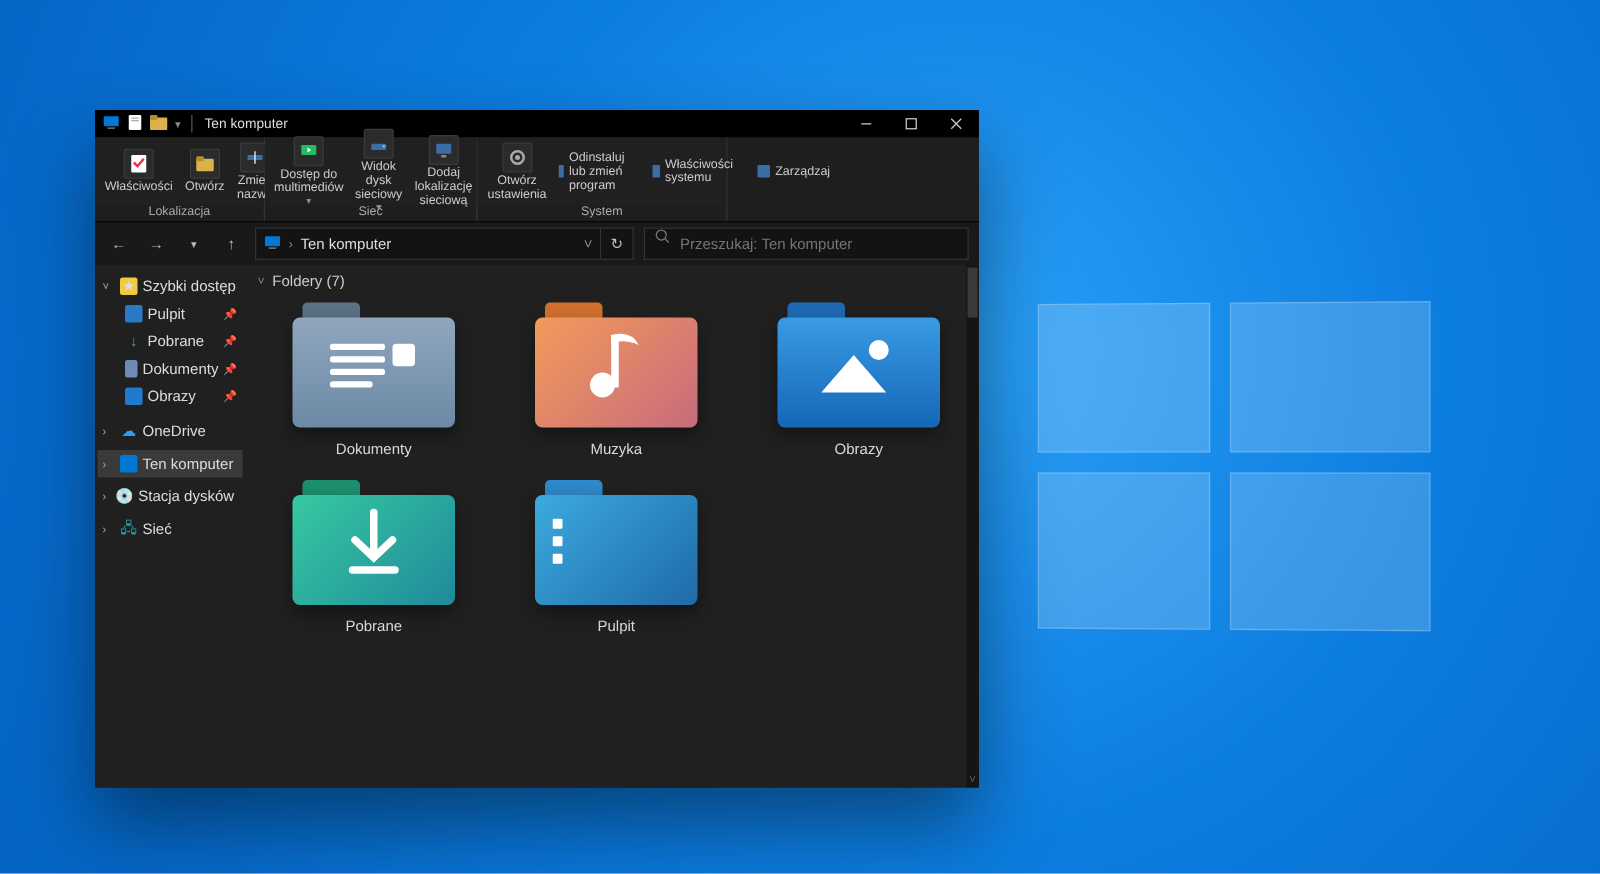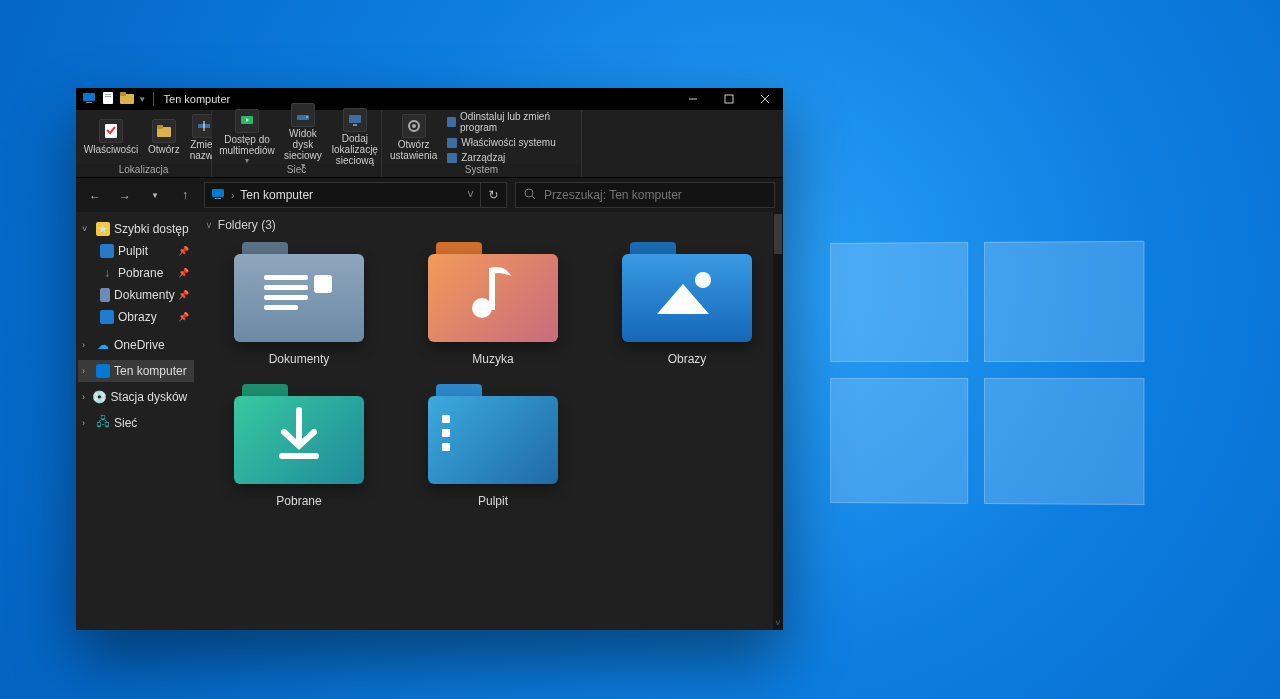--- a/index.html
+++ b/index.html
@@ -75,36 +75,36 @@
     display:flex;
     height: 68px;
     font-size:10px;
     color:#ccc;
   }
   .rgroup { border-right:1px solid #333; display:flex; flex-direction:column; }
   .rgroup .body { flex:1; display:flex; align-items:center; padding:2px 4px; gap:2px;}
   .rgroup .label { text-align:center; font-size:10px; color:#aaa; padding-bottom:2px;}
   .rbtn { display:flex; flex-direction:column; align-items:center; justify-content:center; gap:1px; padding:2px 4px; text-align:center; line-height:1.1; max-width:62px;}
   .rbtn .ricon { width:24px; height:24px; background:#2b2b2b; border:1px solid #3a3a3a; border-radius:2px; display:flex;align-items:center;justify-content:center;}
-  .rsys { display:flex; flex-direction:column; gap:4px; padding:2px 4px;}
+  .rsys { display:flex; flex-direction:row; gap:16px; padding:2px 4px;}
   .rsysrow{display:flex;align-items:center;gap:4px; font-size:10px;}
   .rsysrow .dot{width:10px;height:10px;background:#3a6ea5;border-radius:1px;}
 
   
   .navrow {
     height: 34px;
     background:#191919;
     display:flex; align-items:center; gap:8px;
     padding: 4px 8px;
   }
   .navbtn { width:22px;height:22px;display:flex;align-items:center;justify-content:center;color:#bbb;}
   .addrbar { flex:1; height:26px; background:#131313; border:1px solid #333; display:flex; align-items:center; padding:0 6px; gap:6px; color:#ddd; font-size:12px;}
   .addrbar .chev{margin-left:auto;color:#888;}
   .refresh{ width:26px;height:26px;display:flex;align-items:center;justify-content:center;border:1px solid #333;border-left:none;background:#131313;color:#bbb;}
-  .searchbox { width:260px; height:26px; background:#131313; border:1px solid #333; display:flex; align-items:center; padding:0 8px; gap:8px; color:#777; font-size:12px;}
+  .searchbox { width:260px; height:26px; background:#131313; border:1px solid #333; display:flex; padding:0 8px; gap:8px; color:#777; font-size:12px;}
   .searchbox input{flex:1;background:transparent;border:none;color:#ddd;font-size:12px;outline:none;}
 
   
   .body { flex:1; display:flex; min-height:0; background:#202020;}
   .side { width:120px; padding:6px 2px; font-size:12px; color:#ddd;}
   .side .node { display:flex; align-items:center; gap:4px; height:22px; padding:0 4px; white-space:nowrap; overflow:hidden;}
   .side .node.child{padding-left:22px;}
   .side .node.sel{background:#3a3a3a;}
   .side .pin{margin-left:auto;color:#666;font-size:9px;}
   .side .caret{width:10px;color:#aaa;font-size:9px;}
@@ -361,21 +361,21 @@
         <div class="node" style="margin-top:4px">
             <span class="caret">›</span>
             <span class="sidi" style="color:#2aa">🖧</span>
             <span>Sieć</span>
           </div>
       </div>
 
       <div class="main">
         <div class="sec-header">
           <span style="font-size:10px;color:#888">˅</span>
-          <span>Foldery (3)</span>
+          <span>Foldery (7)</span>
         </div>
 
         <div class="grid">
 
           <div class="item">
             <div class="foldericon">
               <div class="fi-tab" style="background:#5b7185"></div>
               <div class="fi-body" style="background:linear-gradient(180deg,#8fa6bd,#6c8aa5)"></div>
               <div class="fi-over">
                   <svg width="70" height="50">

